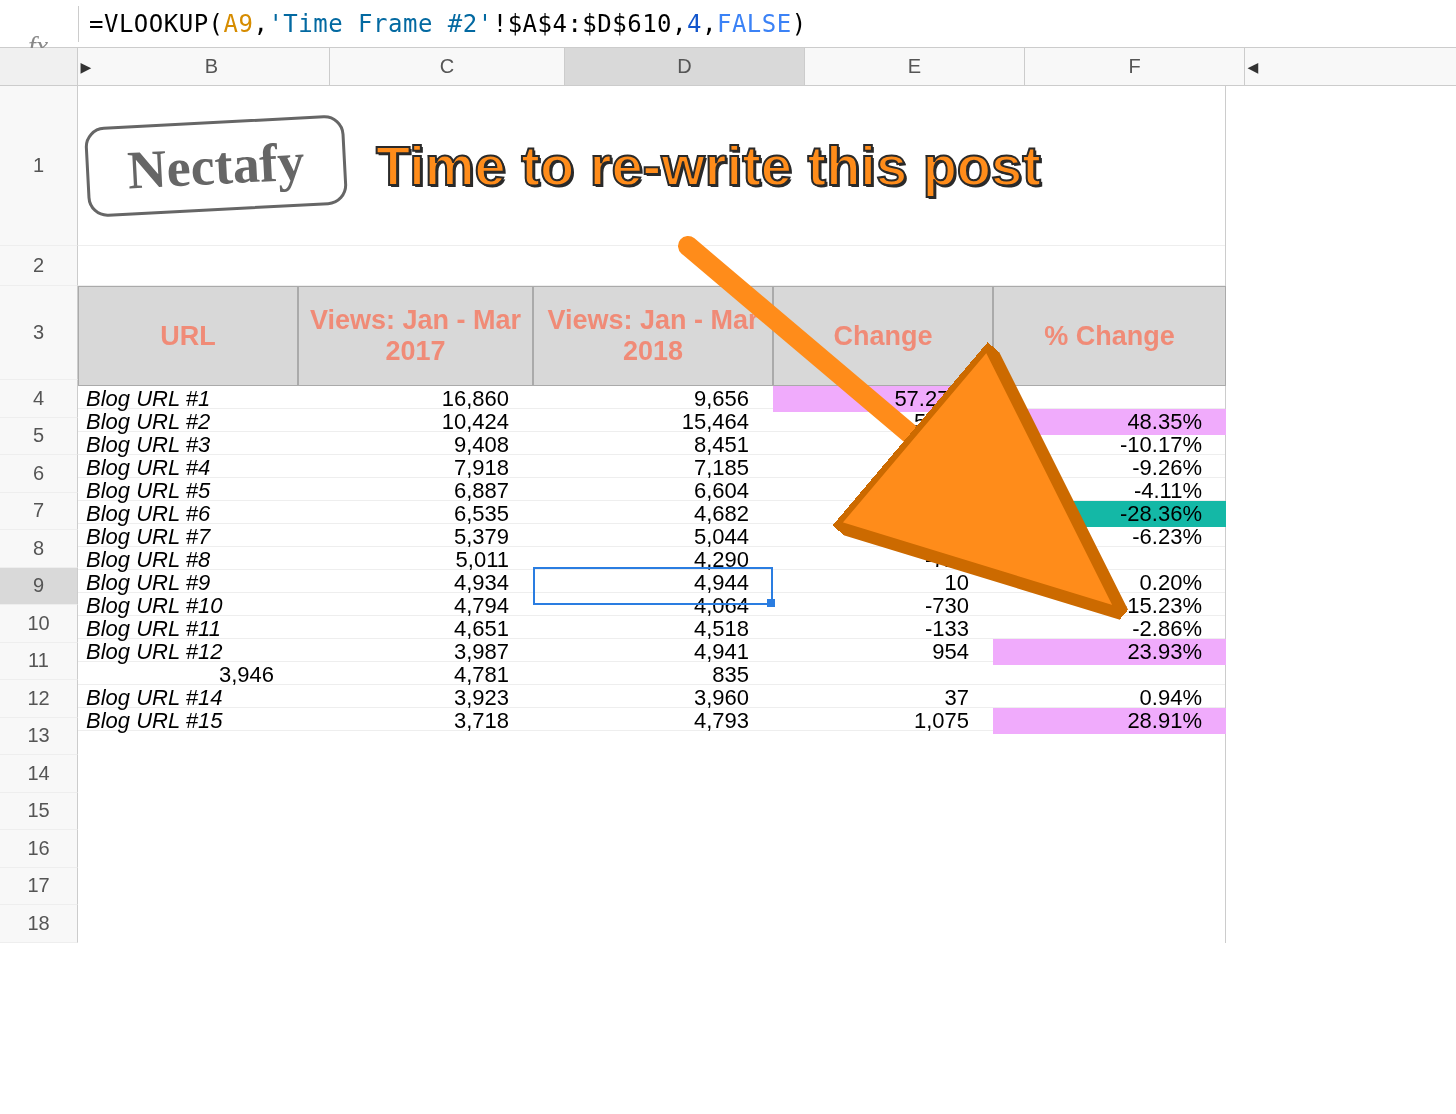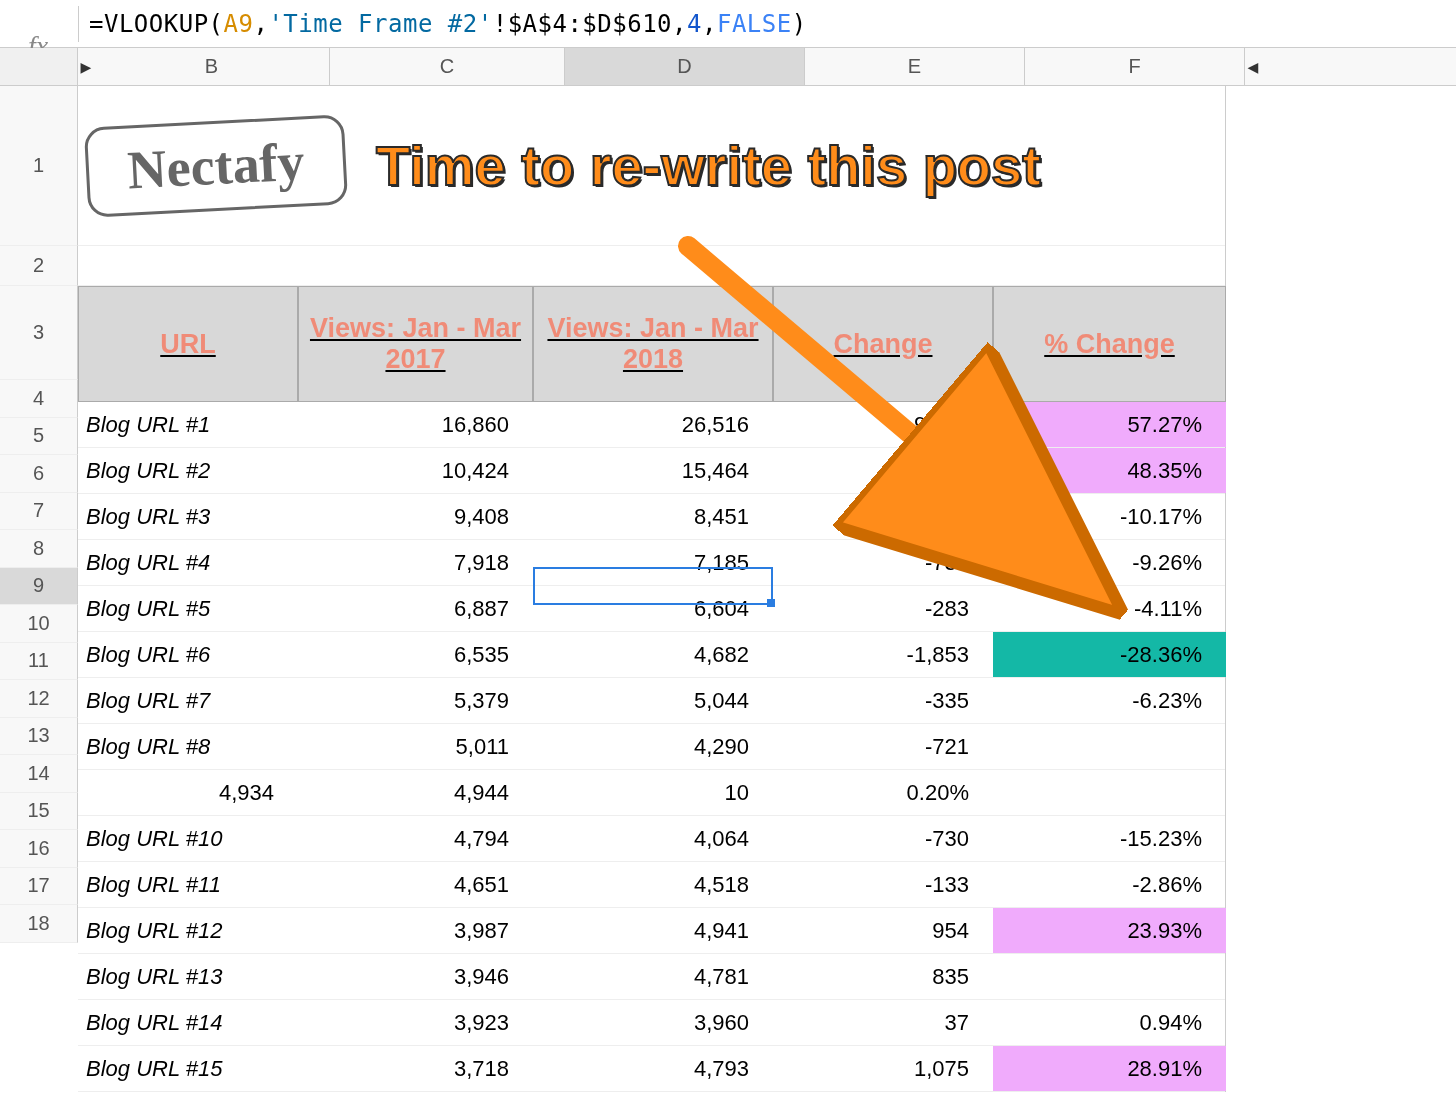--- a/index.html
+++ b/index.html
@@ -131,41 +131,40 @@
 
   .row2 {
     height: 40px;
     border-bottom: 1px solid #eee;
   }
 
   
   .row3 {
     display: grid;
     grid-template-columns: 220px 235px 240px 220px 233px;
-    height: 116px;
-    text-decoration: underline;
+    height: 100px;
   }
   .hcell {
     background: #d8d8d8;
     border: 1px solid #aaa;
     display: flex;
     align-items: center;
     justify-content: center;
     text-align: center;
     font-size: 27px;
     font-weight: 800;
     color: #f08b77;
     font-family: Arial, sans-serif;
   }
 
   
   .datarow {
     display: grid;
     grid-template-columns: 220px 235px 240px 220px 233px;
-    height: 46px;
+    height: 23px;
     border-bottom: 1px solid #eee;
     font-family: Verdana, Arial, sans-serif;
     font-size: 22px;
   }
   .datarow .c-url { font-style: italic; padding-left: 8px; display:flex; align-items:center; }
   .datarow .c-num { text-align: right; padding-right: 24px; display:flex; align-items:center; justify-content:flex-end; }
   .c-pos { background: #f0abfc; }
   .c-neg { background: #14b8a6; }
 
   
@@ -249,21 +248,20 @@
       <div class="hcell">Views: Jan - Mar 2017</div>
       <div class="hcell">Views: Jan - Mar 2018</div>
       <div class="hcell">Change</div>
       <div class="hcell">% Change</div>
     </div>
 
     <div id="data-rows">
         <div class="datarow">
           <div class="c-url">Blog URL #1</div>
           <div class="c-num">16,860</div>
-          <div class="c-num">26,516</div>
           <div class="c-num">9,656</div>
           <div class="c-num c-pos">57.27%</div>
         </div>
         <div class="datarow">
           <div class="c-url">Blog URL #2</div>
           <div class="c-num">10,424</div>
           <div class="c-num">15,464</div>
           <div class="c-num">5,040</div>
           <div class="c-num c-pos">48.35%</div>
         </div>
@@ -302,20 +300,21 @@
           <div class="c-num">-335</div>
           <div class="c-num">-6.23%</div>
         </div>
         <div class="datarow">
           <div class="c-url">Blog URL #8</div>
           <div class="c-num">5,011</div>
           <div class="c-num">4,290</div>
           <div class="c-num">-721</div>
         </div>
         <div class="datarow">
+          <div class="c-url">Blog URL #9</div>
           <div class="c-num">4,934</div>
           <div class="c-num">4,944</div>
           <div class="c-num">10</div>
           <div class="c-num">0.20%</div>
         </div>
         <div class="datarow">
           <div class="c-url">Blog URL #10</div>
           <div class="c-num">4,794</div>
           <div class="c-num">4,064</div>
           <div class="c-num">-730</div>
@@ -329,21 +328,20 @@
           <div class="c-num">-2.86%</div>
         </div>
         <div class="datarow">
           <div class="c-url">Blog URL #12</div>
           <div class="c-num">3,987</div>
           <div class="c-num">4,941</div>
           <div class="c-num">954</div>
           <div class="c-num c-pos">23.93%</div>
         </div>
         <div class="datarow">
-          <div class="c-url">Blog URL #13</div>
           <div class="c-num">3,946</div>
           <div class="c-num">4,781</div>
           <div class="c-num">835</div>
         </div>
         <div class="datarow">
           <div class="c-url">Blog URL #14</div>
           <div class="c-num">3,923</div>
           <div class="c-num">3,960</div>
           <div class="c-num">37</div>
           <div class="c-num">0.94%</div>

